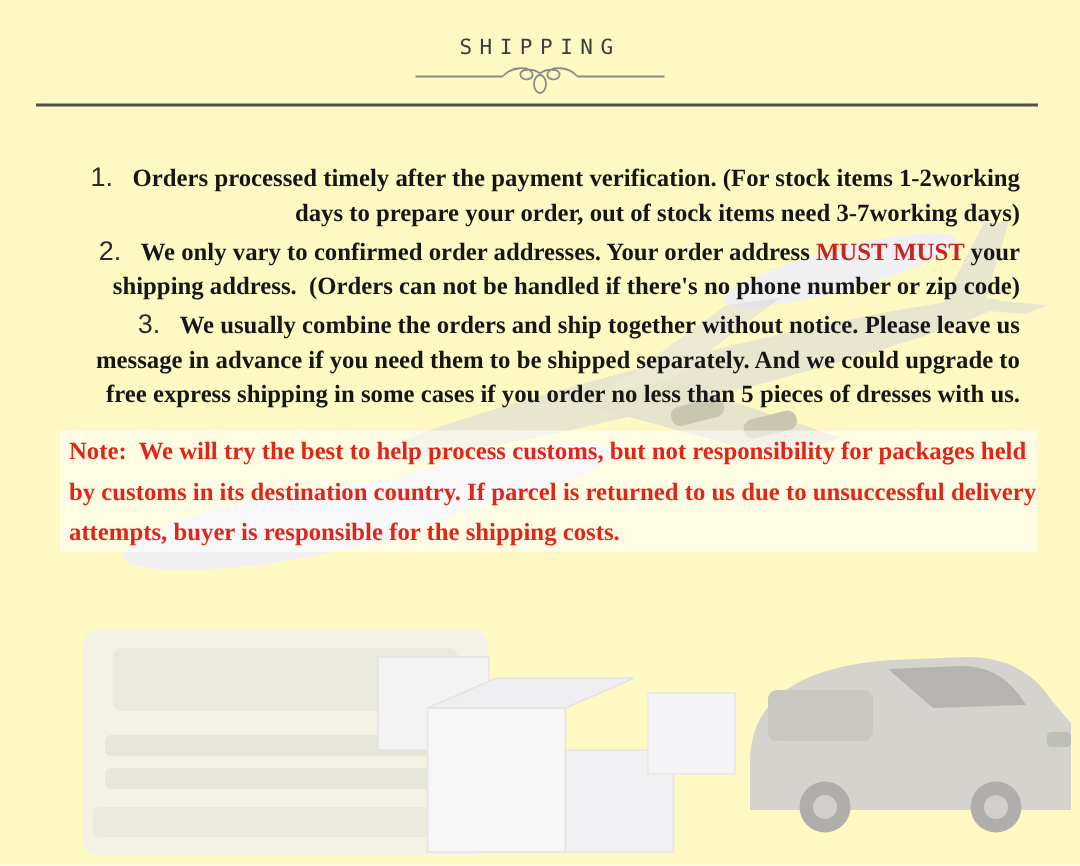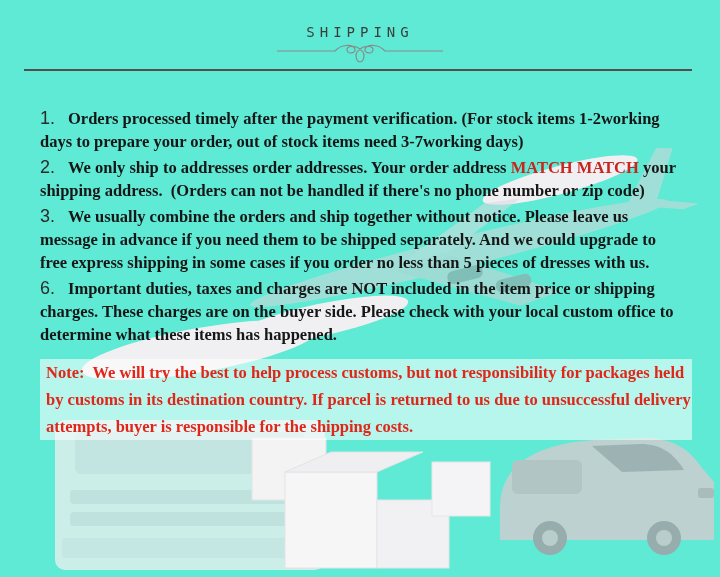--- a/index.html
+++ b/index.html
@@ -1,32 +1,32 @@
 <!DOCTYPE html>
 <html><head>
 <meta charset="utf-8">
 <style>
   html,body{margin:0;padding:0;background:#fff;}
   .page{
-    position:relative;width:720px;height:577px;overflow:hidden;background:#5eead4;
+    position:relative;width:720px;height:577px;overflow:hidden;background:#fef9c3;
     font-family:"Liberation Serif",serif;
   }
   .watermark{position:absolute;left:0;top:0;width:720px;height:577px;pointer-events:none;}
   .fg{position:relative;z-index:1;}
   .header{padding-top:23px;text-align:center;}
   .title{
     font-family:"DejaVu Sans Mono",monospace;font-size:14px;letter-spacing:5px;
     color:#3d3d3d;display:inline-block;
   }
   .flourish{display:block;margin:1px auto 0 auto;}
   .rule{height:0;border-top:2px solid #4f4f4f;margin:5px 28px 0 24px;}
   .content{padding:36px 28px 0 40px;width:652px;}
   .item{
     margin:0 12px 3px 0;font-size:16.5px;font-weight:bold;line-height:23px;
-    color:#161616;white-space:pre-wrap;
+    color:#161616;white-space:pre-wrap;text-align:right;
   }
   .num{
     font-family:"Liberation Sans",sans-serif;font-weight:400;font-size:18px;
     color:#2b2b2b;margin-right:13px;
   }
   .red{font-weight:bold;}
   .note{
     margin:13px 0 0 0;padding-left:6px;font-size:16.5px;font-weight:bold;
     line-height:27px;color:#e02619;white-space:pre-wrap;
     background:rgba(255,255,255,0.55);
@@ -92,20 +92,19 @@
         <path d="M60,9 C66,2 78,2 80,7 C81,11 73,13 72,8 C71,4 80,3 85,7"></path>
         <path d="M110,9 C104,2 92,2 90,7 C89,11 97,13 98,8 C99,4 90,3 85,7"></path>
         <ellipse cx="85" cy="14" rx="4" ry="6"></ellipse>
       </svg>
     </div>
 
     <div class="rule" style="border-top-color: rgb(79, 79, 79);"></div>
 
     <div class="content">
       <p class="item"><span class="num">1.</span><span>Orders processed timely after the payment verification. (For stock items 1-2working days to prepare your order, out of stock items need 3-7working days)</span></p>
-      <p class="item"><span class="num">2.</span><span>We only ship to addresses order addresses. Your order address </span><span class="red" style="color: rgb(201, 36, 31);">MATCH MATCH</span><span> your shipping address.  (Orders can not be handled if there's no phone number or zip code)</span></p>
+      <p class="item"><span class="num">2.</span><span>We only vary to confirmed order addresses. Your order address </span><span class="red" style="color: rgb(201, 36, 31);">MUST MUST</span><span> your shipping address.  (Orders can not be handled if there's no phone number or zip code)</span></p>
       <p class="item"><span class="num">3.</span><span>We usually combine the orders and ship together without notice. Please leave us message in advance if you need them to be shipped separately. And we could upgrade to free express shipping in some cases if you order no less than 5 pieces of dresses with us.</span></p>
-      <p class="item"><span class="num">6.</span><span>Important duties, taxes and charges are NOT included in the item price or shipping charges. These charges are on the buyer side. Please check with your local custom office to determine what these items has happened.</span></p>
 
       <p class="note" style="color: rgb(224, 38, 25);"><span>Note:</span><span>  We will try the best to help process customs, but not responsibility for packages held by customs in its destination country. If parcel is returned to us due to unsuccessful delivery attempts, buyer is responsible for the shipping costs.</span></p>
     </div>
   </div>
 </div>
 
 </body></html>

